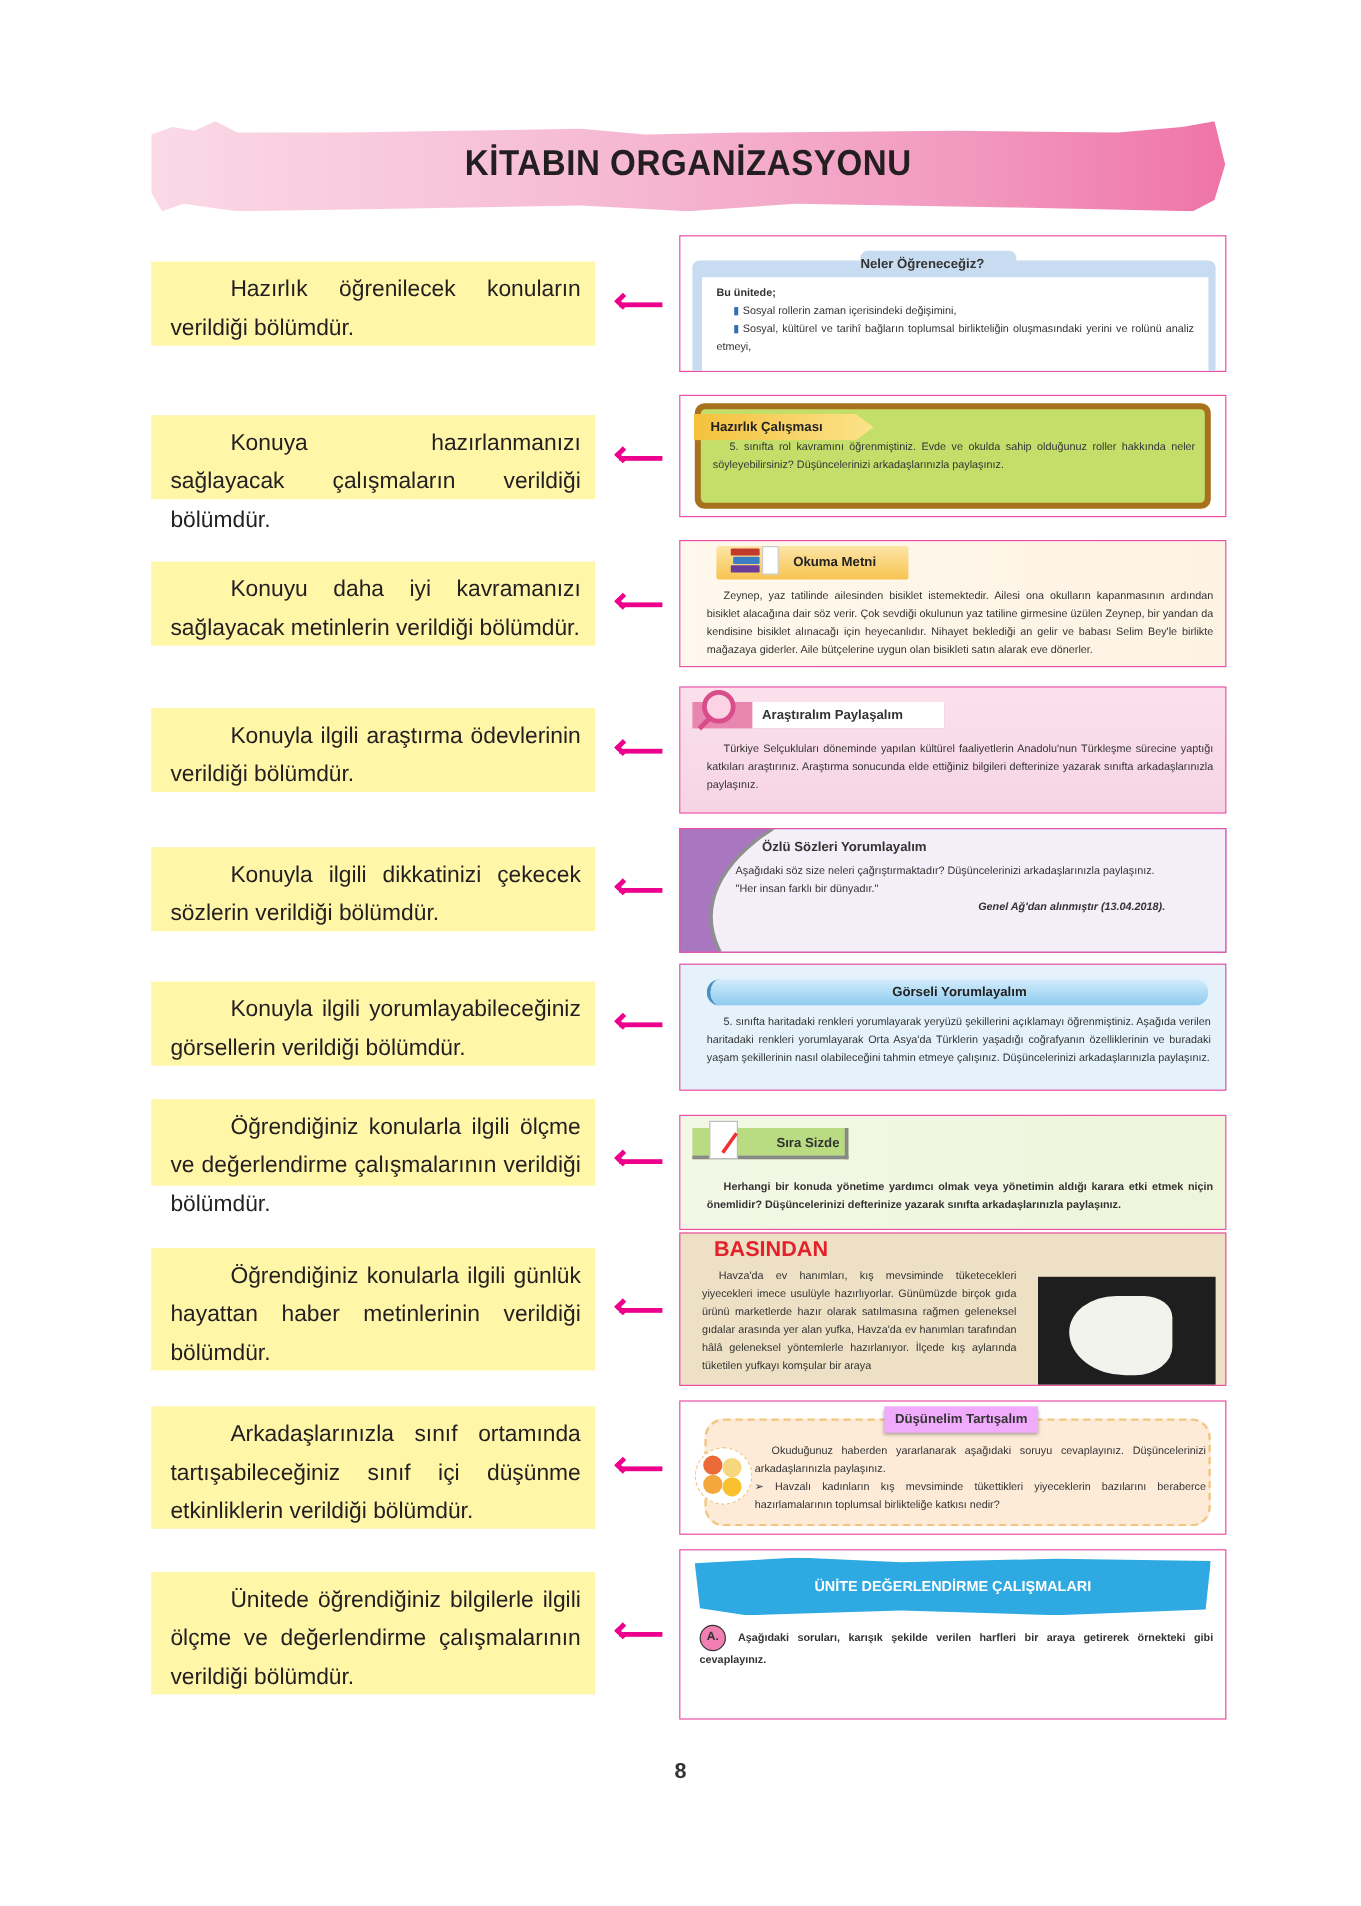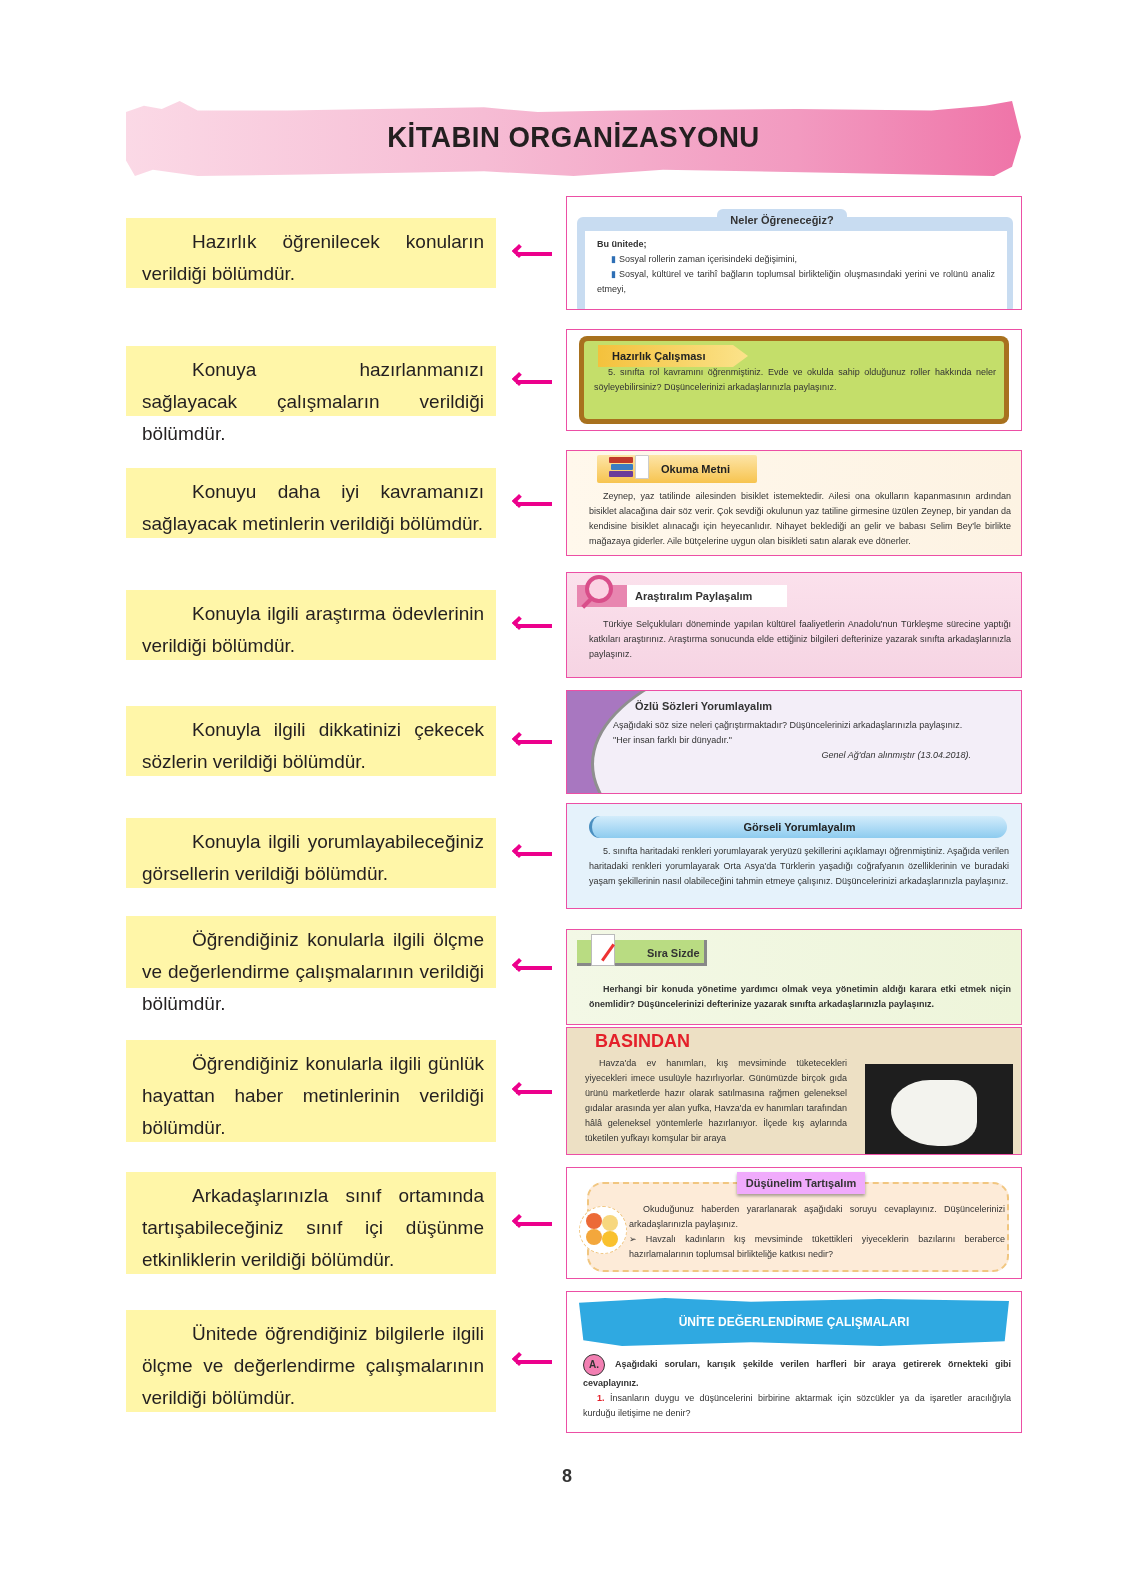--- a/index.html
+++ b/index.html
@@ -11,28 +11,28 @@
   .row{position:absolute;left:126px;width:900px;}
   .desc{position:absolute;left:0;width:370px;background:#fff6a8;box-sizing:border-box;padding:8px 12px 8px 16px;font-size:19px;line-height:32px;text-align:justify;text-indent:50px;}
   .arrow{position:absolute;left:390px;width:36px;height:4px;background:#ec008c;}
   .arrow:before{content:"";position:absolute;left:-2px;top:-6px;width:10px;height:10px;border-left:4px solid #ec008c;border-bottom:4px solid #ec008c;transform:rotate(45deg);box-sizing:border-box;}
   .shot{position:absolute;left:440px;width:456px;border:1.5px solid #ec4fa5;box-sizing:border-box;overflow:hidden;font-size:9px;line-height:15px;color:#333;}
   .shot p{margin:0;text-align:justify;}
   .ind{text-indent:14px;}
   
   .s1{background:#fff;}
   .s1 .frame{position:absolute;left:10px;right:8px;top:20px;bottom:-4px;background:#c8dcf1;border-radius:6px;}
-  .s1 .tab{position:absolute;left:150px;top:12px;width:130px;height:22px;background:#c8dcf1;border-radius:6px 6px 0 0;text-align:center;font-weight:bold;font-size:11px;line-height:22px;color:#333;}
+  .s1 .tab{position:absolute;left:150px;top:12px;width:130px;height:22px;background:#c8dcf1;border-radius:6px 6px 0 0;font-weight:bold;font-size:11px;line-height:22px;color:#333;}
   .s1 .inner{position:absolute;left:18px;right:14px;top:34px;bottom:0;background:#fff;padding:6px 12px;}
   .blt{color:#2e6fb5;margin-right:3px;}
   
   .s2{background:#fff;}
   .s2 .frame{position:absolute;left:12px;right:12px;top:6px;bottom:6px;background:#a8711e;border-radius:8px;padding:5px;}
   .s2 .inner{background:#c4de6a;height:100%;border-radius:4px;box-sizing:border-box;padding:24px 8px 4px 10px;position:relative;}
-  .s2 .tag{position:absolute;left:-6px;top:4px;height:22px;width:150px;background:linear-gradient(90deg,#f4c13c,#fbe38b);clip-path:polygon(0 0,90% 0,100% 50%,90% 100%,0 100%);font-weight:bold;font-size:11px;line-height:22px;padding-left:14px;box-sizing:border-box;color:#222;margin-left:20px;}
+  .s2 .tag{position:absolute;left:-6px;top:4px;height:22px;width:150px;background:linear-gradient(90deg,#f4c13c,#fbe38b);clip-path:polygon(0 0,90% 0,100% 50%,90% 100%,0 100%);font-weight:bold;font-size:11px;line-height:22px;padding-left:14px;box-sizing:border-box;color:#222;}
   
   .s3{background:linear-gradient(90deg,#fff8ec,#fdf3e3);}
   .s3 .tag{position:absolute;left:30px;top:4px;width:160px;height:28px;background:linear-gradient(180deg,#fde5a8,#f7c44f);border-radius:2px;font-weight:bold;font-size:11px;line-height:28px;padding-left:64px;box-sizing:border-box;color:#222;}
   .books{position:absolute;left:42px;top:2px;width:40px;height:30px;}
   .books i{position:absolute;display:block;height:6px;border-radius:1px;}
   .s3 .body{position:absolute;left:22px;right:10px;top:38px;}
   
   .s4{background:linear-gradient(180deg,#fbe1ec,#f6d4e3);}
   .s4 .band{position:absolute;left:10px;top:12px;width:210px;height:22px;background:#e886b0;}
   .s4 .lbl{position:absolute;left:60px;top:12px;width:160px;height:22px;background:#fff;font-weight:bold;font-size:11px;line-height:22px;padding-left:8px;box-sizing:border-box;}
@@ -140,21 +140,21 @@
 
 <div class="row" style="top:706px">
   <div class="desc" style="top:0;height:70px">Konuyla ilgili dikkatinizi çekecek sözlerin verildiği bölümdür.</div>
   <div class="arrow" style="top:34px"></div>
   <div class="shot s5" style="top:-16px;height:104px">
     <div class="oval"></div>
     <div class="body">
       <h4>Özlü Sözleri Yorumlayalım</h4>
       <p class="ind">Aşağıdaki söz size neleri çağrıştırmaktadır? Düşüncelerinizi arkadaşlarınızla paylaşınız.</p>
       <p class="ind">"Her insan farklı bir dünyadır."</p>
-      <p style="text-align:right;font-weight:normal;font-style:italic">Genel Ağ'dan alınmıştır (13.04.2018).</p>
+      <p style="text-align:right;font-weight:bold;font-style:italic">Genel Ağ'dan alınmıştır (13.04.2018).</p>
     </div>
   </div>
 </div>
 
 <div class="row" style="top:818px">
   <div class="desc" style="top:0;height:70px">Konuyla ilgili yorumlayabileceğiniz görsellerin verildiği bölümdür.</div>
   <div class="arrow" style="top:34px"></div>
   <div class="shot s6" style="top:-15px;height:106px">
     <div class="bar">Görseli Yorumlayalım</div>
     <div class="body">
@@ -206,18 +206,17 @@
   </div>
 </div>
 
 <div class="row" style="top:1310px">
   <div class="desc" style="top:0;height:102px">Ünitede öğrendiğiniz bilgilerle ilgili ölçme ve değerlendirme çalışmalarının verildiği bölümdür.</div>
   <div class="arrow" style="top:50px"></div>
   <div class="shot s10" style="top:-19px;height:142px">
     <div class="brush">ÜNİTE DEĞERLENDİRME ÇALIŞMALARI</div>
     <div class="body">
       <p style="font-weight:bold"><span class="abadge">A.</span><span>Aşağıdaki soruları, karışık şekilde verilen harfleri bir araya getirerek örnekteki gibi cevaplayınız.</span></p>
-      <p class="ind"><span class="num1">1.</span> <span>İnsanların duygu ve düşüncelerini birbirine aktarmak için sözcükler ya da işaretler aracılığıyla kurduğu iletişime ne denir?</span></p>
     </div>
   </div>
 </div>
 
 <div class="pagenum">8</div>
 
 </body></html>

